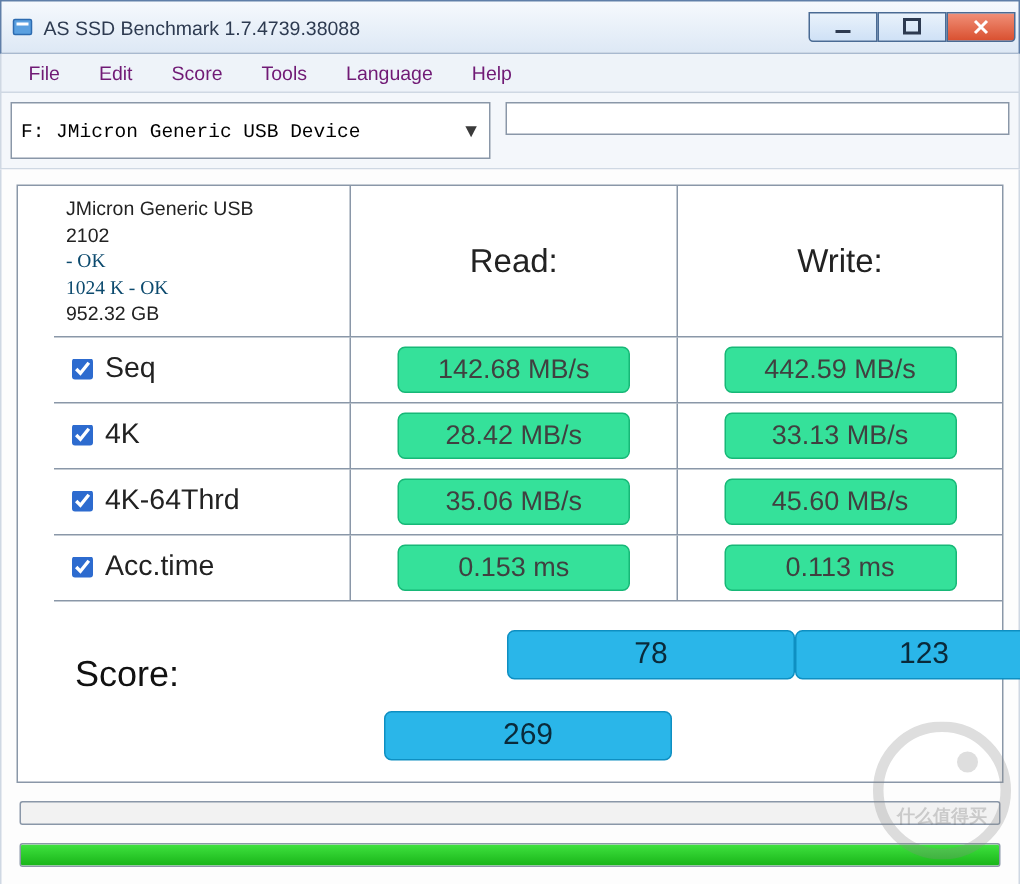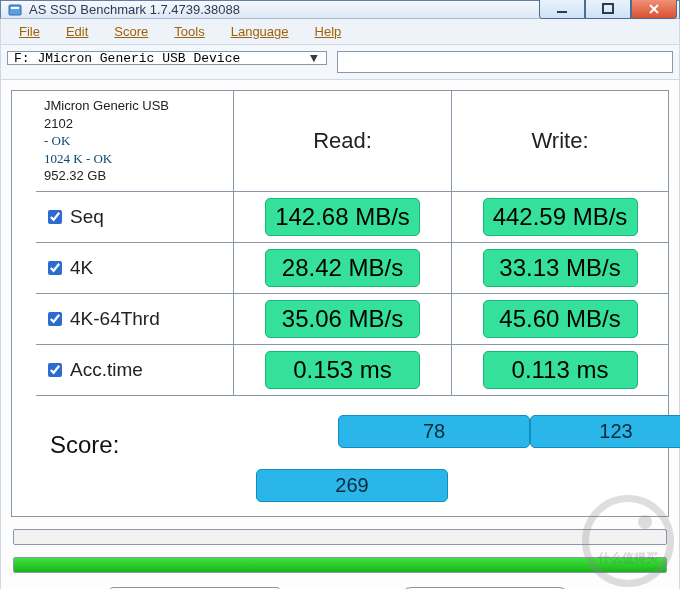--- a/index.html
+++ b/index.html
@@ -5,21 +5,21 @@
   * { box-sizing: border-box; }
   body {
     margin: 0; padding: 0;
     font-family: "Segoe UI", Tahoma, Arial, sans-serif;
     font-size: 13px;
     background: #fff;
     width: 680px;
   }
   
   .titlebar {
-    height: 19px;
+    height: 36px;
     background: linear-gradient(#f6f9fd, #dde8f5);
     border: 1px solid #5f7ea8;
     border-bottom: 1px solid #a8b9cf;
     display: flex; align-items: center;
     padding: 0 2px 0 6px;
     justify-content: space-between;
   }
   .titlebar .icon { width:16px; height:16px; margin-right:6px; display:inline-block; }
   .titlebar .title { flex:1; color:#2d3a50; font-size:13px; }
   .winbtns { display:flex; gap:0; }
@@ -30,28 +30,28 @@
     margin-top:-1px;
   }
   .winbtn.min { border-radius:0 0 0 3px; }
   .winbtn.close { background: linear-gradient(#f08f77,#d95030); border-radius:0 0 3px 0; color:#fff; }
   .winbtn svg { display:block; }
   
   .menubar {
     height:26px; background:#eef3f9; border:1px solid #cfd8e3; border-top:none;
     display:flex; align-items:center; padding:0 6px; gap:2px;
   }
-  .menuitem { padding:3px 12px; color:#a16207;text-decoration:underline; }
+  .menuitem { padding:3px 12px; color:#701a75; }
   
   .driverow {
     background:#f4f7fb; border:1px solid #cfd8e3; border-top:none;
     padding:6px; display:flex; gap:10px;
   }
   .combo {
-    flex:0 0 320px; height:14px; border:1px solid #8a97a8; background:#fff;
+    flex:0 0 320px; height:38px; border:1px solid #8a97a8; background:#fff;
     display:flex; align-items:center; justify-content:space-between;
     font-family: "Courier New", monospace; font-size:13px; padding:0 4px 0 6px;
   }
   .combo .chev { width:16px; text-align:center; color:#3a3a3a; }
   .textinput { flex:1; height:22px; border:1px solid #8a97a8; background:#fff; }
   
   .content {
     border:1px solid #cfd8e3; border-top:none;
     padding:10px 10px 12px 10px; background:#fdfdfd;
   }
@@ -67,23 +67,23 @@
   .cell:last-child { border-right:none; }
   .col0 { flex:0 0 198px; }
   .col1 { flex:0 0 218px; justify-content:center; }
   .col2 { flex:1; justify-content:center; }
   .hdr .cell { font-size:22px; font-weight:400; color:#222; }
   .devinfo { display:block; font-size:13px; line-height:1.35; }
   .devinfo .ok { color:#0c4a6e;font-family:Liberation Serif, serif; }
   .lbl { font-size:19px; color:#222; }
   .chk { width:14px; height:14px; margin-right:8px; accent-color:#2d6bcf; }
   .badge {
-    background:#35e19a; color:#000000;
+    background:#35e19a; color:#404040;
     border:1px solid #17b877; border-radius:5px;
-    padding:4px 0; text-align:center; font-size:24px;
+    padding:4px 0; text-align:center; font-size:18px;
     min-width:155px;
   }
   .scorearea { padding:8px 8px 14px 8px; }
   .scorearea .toprow { display:flex; align-items:center; }
   .scorelabel { font-size:24px; color:#111; flex:0 0 198px; padding-left:6px;margin-top:27px; }
   .bluebadge {
     background:#2ab6e9; color:#0a2a3a;
     border:1px solid #0e8fc2; border-radius:5px;
     padding:4px 0; text-align:center; font-size:20px;
   }
@@ -100,21 +100,21 @@
   
   .btnrow { display:flex; justify-content:center; gap:120px; margin-top:14px; }
   .btn {
     width:170px; height:26px; border:1px solid #8a97a8; background:linear-gradient(#fefefe,#e8e8e8);
     border-radius:3px; font-family:"Courier New", monospace; font-size:14px;
     display:flex; align-items:center; justify-content:center; color:#222;
   }
   .btn.disabled { color:#9a9a9a;border-radius:11px; }
   
   .watermark {
-    position:fixed; right:6px; bottom:2px; width:92px; height:92px;
+    position:fixed; right:6px; bottom:16px; width:92px; height:92px;
     opacity:0.28; pointer-events:none;
   }
   .watermark .c1 { position:absolute; inset:0; border:7px solid #888; border-radius:50%; }
   .watermark .dot { position:absolute; top:20px; right:22px; width:14px; height:14px; background:#888; border-radius:50%; }
   .watermark .txt { position:absolute; bottom:20px; left:0; right:0; text-align:center; font-size:12px; color:#666; font-weight:bold; }
 </style>
 </head>
 <body>
 
 <div class="titlebar">

